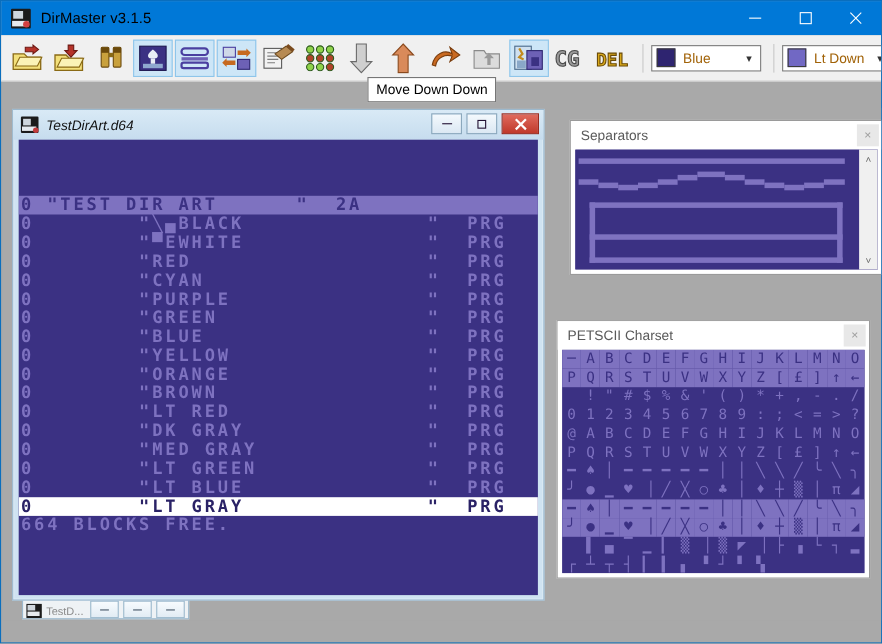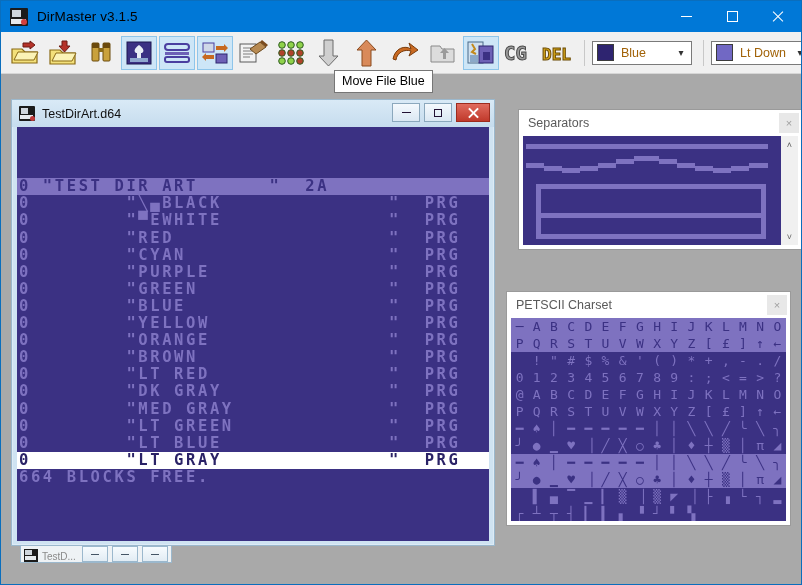--- a/index.html
+++ b/index.html
@@ -167,20 +167,21 @@
     background: #cfe3f2;
     border: 1px solid #9bb8cd;
     box-shadow: 0 0 0 1px rgba(255,255,255,.3) inset;
   }
   #child-dir-title {
     height: 27px;
     background: linear-gradient(to bottom,#d9eaf6,#c6dcee);
     display: flex; align-items: center;
     padding-left: 7px;
     position: relative;
+    font-style: italic;
   }
   #child-icon {
     width: 16px; height: 15px;
     margin-right: 7px; flex:none;
     background: #1b1b1b; position: relative; border-radius:1px;
   }
   #child-icon .s1 { position:absolute; left:2px; top:2px; width:7px; height:6px; background:#cfd6dd;}
   #child-icon .s2 { position:absolute; left:1px; top:9px; width:13px; height:4px; background:#e6eaee;}
   #child-icon .s3 { position:absolute; right:0px; bottom:0px; width:5px; height:5px; background:#c23b3b; border-radius:50%;}
   #child-dir-label { font-size: 12.5px; color:#111; }
@@ -502,21 +503,21 @@
 
     <div class="tb-sep"></div>
 
     <div class="combo">
       <div class="swatch" style="background:#7168c4"></div>
       <div class="clabel">Lt Down</div>
       <div class="carrow">▾</div>
     </div>
   </div>
 
-  <div id="tooltip">Move File Blue</div>
+  <div id="tooltip">Move Down Down</div>
 
   <div id="mdi">
 
     <div id="child-min">
       <div class="mi">
           <i></i>
           <b></b>
         </div>
       <div class="mlbl">TestD...</div>
       <div class="mbtns">

